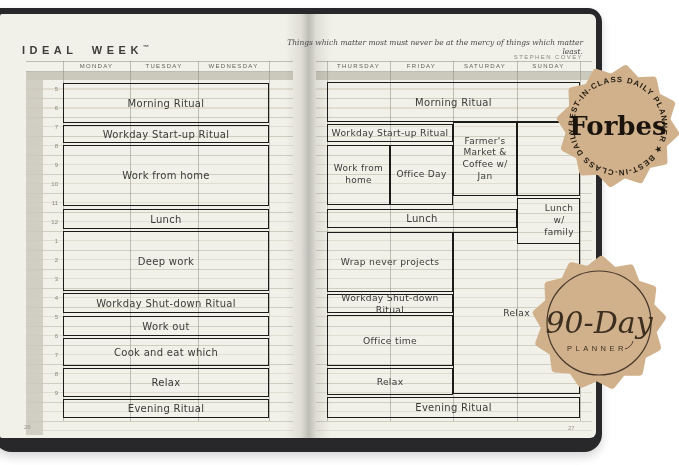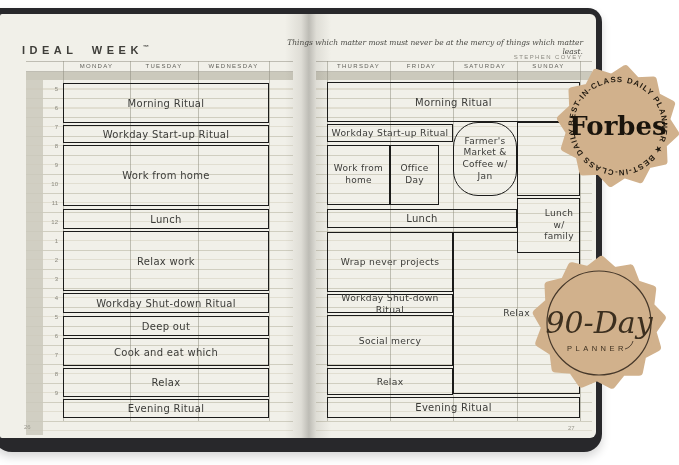--- a/index.html
+++ b/index.html
@@ -91,38 +91,38 @@
         <div class="timelabel" style="left: 44px; top: 280.5px; position: absolute;">4</div>
         <div class="timelabel" style="left: 44px; top: 299.5px; position: absolute;">5</div>
         <div class="timelabel" style="left: 44px; top: 318.5px; position: absolute;">6</div>
         <div class="timelabel" style="left: 44px; top: 337.5px; position: absolute;">7</div>
         <div class="timelabel" style="left: 44px; top: 356.5px; position: absolute;">8</div>
         <div class="timelabel" style="left: 44px; top: 375.5px; position: absolute;">9</div>
         <div class="block" style="left: 63px; top: 69px; width: 206px; height: 40px; position: absolute;">Morning Ritual</div>
         <div class="block" style="left: 63px; top: 111px; width: 206px; height: 18px; position: absolute;">Workday Start-up Ritual</div>
         <div class="block" style="left: 63px; top: 131px; width: 206px; height: 61px; position: absolute;">Work from home</div>
         <div class="block" style="left: 63px; top: 195px; width: 206px; height: 20px; position: absolute;">Lunch</div>
-        <div class="block" style="left: 63px; top: 217px; width: 206px; height: 60px; position: absolute;">Relax work</div>
+        <div class="block" style="left: 63px; top: 217px; width: 206px; height: 60px; position: absolute;">Deep work</div>
         <div class="block" style="left: 63px; top: 279px; width: 206px; height: 20px; position: absolute;">Workday Shut-down Ritual</div>
-        <div class="block" style="left: 63px; top: 302px; width: 206px; height: 20px; position: absolute;">Deep out</div>
+        <div class="block" style="left: 63px; top: 302px; width: 206px; height: 20px; position: absolute;">Work out</div>
         <div class="block" style="left: 63px; top: 324px; width: 206px; height: 28px; position: absolute;">Cook and eat which</div>
         <div class="block" style="left: 63px; top: 354px; width: 206px; height: 29px; position: absolute;">Relax</div>
         <div class="block" style="left: 63px; top: 385px; width: 206px; height: 19px; position: absolute;">Evening Ritual</div>
         <div class="block" style="left: 327px; top: 68px; width: 253px; height: 40px; position: absolute;">Morning Ritual</div>
         <div class="block" style="left: 327px; top: 110px; width: 126px; height: 18px; position: absolute; font-size: 9.2px;">Workday Start-up Ritual</div>
-        <div class="block" style="left: 453px; top: 108px; width: 64px; height: 74px; position: absolute; font-size: 9px; border-radius: 25px;">Farmer's Market &amp; Coffee w/ Jan</div>
+        <div class="block" style="left: 453px; top: 108px; width: 64px; height: 74px; position: absolute; font-size: 9px;">Farmer's Market &amp; Coffee w/ Jan</div>
         <div class="block" style="left: 517px; top: 108px; width: 63px; height: 74px; position: absolute; font-size: 9px;"></div>
         <div class="block" style="left: 327px; top: 131px; width: 63px; height: 60px; position: absolute; font-size: 9px;">Work from home</div>
-        <div class="block" style="left: 390px; top: 131px; width: 49px; height: 60px; position: absolute; font-size: 9px;">Office Day</div>
+        <div class="block" style="left: 390px; top: 131px; width: 63px; height: 60px; position: absolute; font-size: 9px;">Office Day</div>
         <div class="block" style="left: 327px; top: 195px; width: 190px; height: 19px; position: absolute;">Lunch</div>
         <div class="block" style="left: 453px; top: 218px; width: 127px; height: 162px; position: absolute; font-size: 9.2px;">Relax</div>
-        <div class="block ruled" style="left: 517px; top: 184px; width: 63px; height: 55px; position: absolute; font-size: 9px; background-color: rgb(241, 240, 233); background-position: 0px -4px; padding-left: 24px;">Lunch w/ family</div>
+        <div class="block ruled" style="left: 517px; top: 184px; width: 63px; height: 46px; position: absolute; font-size: 9px; background-color: rgb(241, 240, 233); background-position: 0px -4px; padding-left: 24px;">Lunch w/ family</div>
         <div class="block" style="left: 327px; top: 218px; width: 126px; height: 60px; position: absolute; font-size: 9.2px;">Wrap never projects</div>
         <div class="block" style="left: 327px; top: 280px; width: 126px; height: 19px; position: absolute; font-size: 9.2px;">Workday Shut-down Ritual</div>
-        <div class="block" style="left: 327px; top: 301px; width: 126px; height: 51px; position: absolute; font-size: 9.2px;">Social mercy</div>
+        <div class="block" style="left: 327px; top: 301px; width: 126px; height: 51px; position: absolute; font-size: 9.2px;">Office time</div>
         <div class="block" style="left: 327px; top: 354px; width: 126px; height: 27px; position: absolute; font-size: 9.2px;">Relax</div>
         <div class="block" style="left: 327px; top: 383px; width: 253px; height: 21px; position: absolute;">Evening Ritual</div>
       </div>
     <div class="spine" style="top:0;"></div>
   </div>
 
   <svg class="badge" style="left:553px;top:61px;" width="130" height="130" viewBox="0 0 130 130">
     <path fill="#d1b18c" stroke="#d1b18c" stroke-width="7" stroke-linejoin="round" d="M122.5,72.5L110.3,83.7L111.0,100.3L94.9,103.8L87.2,118.6L71.4,113.6L57.5,122.5L46.3,110.3L29.7,111.0L26.2,94.9L11.4,87.2L16.4,71.4L7.5,57.5L19.7,46.3L19.0,29.7L35.1,26.2L42.8,11.4L58.6,16.4L72.5,7.5L83.7,19.7L100.3,19.0L103.8,35.1L118.6,42.8L113.6,58.6Z"></path>
     <path id="forbesRing" d="M 21 65 A 44 44 0 1 1 109 65 A 44 44 0 1 1 21 65" fill="none"></path>
     <text font-size="7.8" font-weight="600" letter-spacing="1.1" fill="#211a10" font-family="Liberation Sans, sans-serif">

